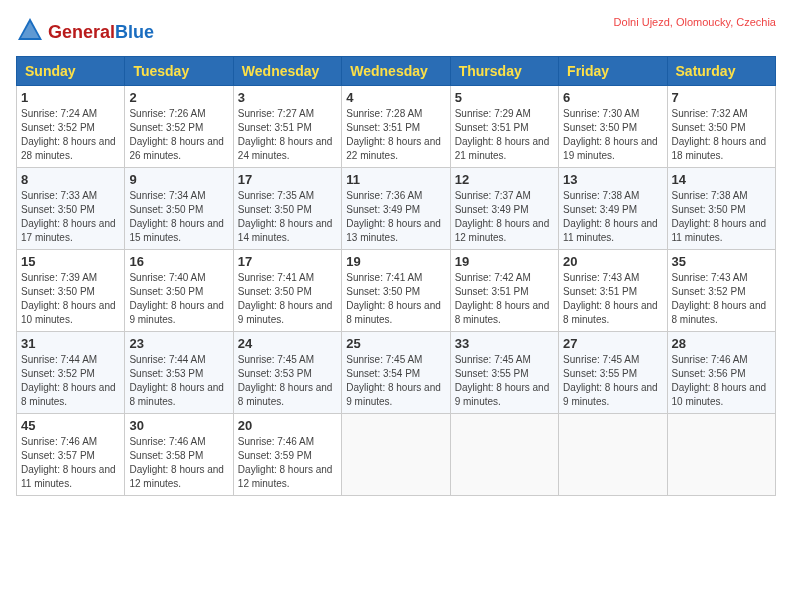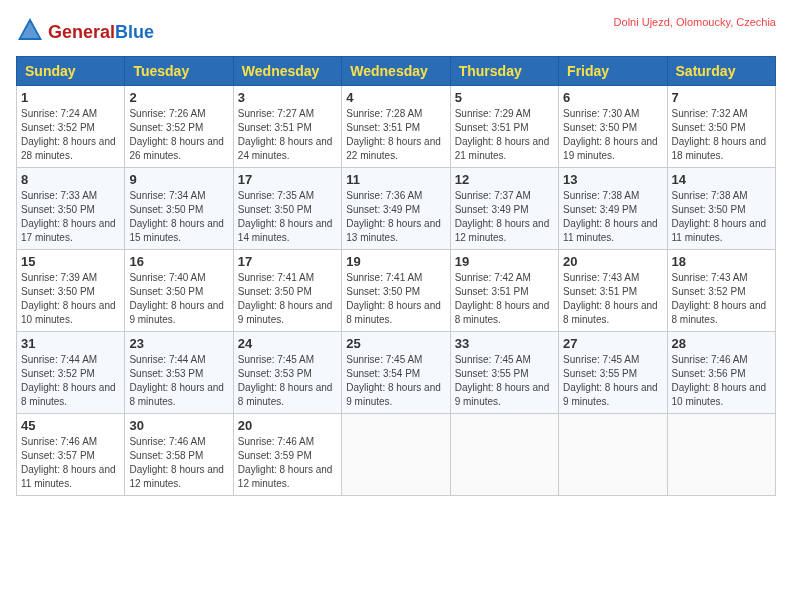--- a/index.html
+++ b/index.html
@@ -206,21 +206,21 @@
         </td>
         <td>
           <span class="day-number">19</span>
           <div class="day-content">Sunrise: 7:42 AM<br>Sunset: 3:51 PM<br>Daylight: 8 hours and 8 minutes.</div>
         </td>
         <td>
           <span class="day-number">20</span>
           <div class="day-content">Sunrise: 7:43 AM<br>Sunset: 3:51 PM<br>Daylight: 8 hours and 8 minutes.</div>
         </td>
         <td>
-          <span class="day-number">18</span>
+          <span class="day-number">35</span>
           <div class="day-content">Sunrise: 7:43 AM<br>Sunset: 3:52 PM<br>Daylight: 8 hours and 8 minutes.</div>
         </td>
       </tr>
       <tr>
         <td>
           <span class="day-number">31</span>
           <div class="day-content">Sunrise: 7:44 AM<br>Sunset: 3:52 PM<br>Daylight: 8 hours and 8 minutes.</div>
         </td>
         <td>
           <span class="day-number">23</span>

